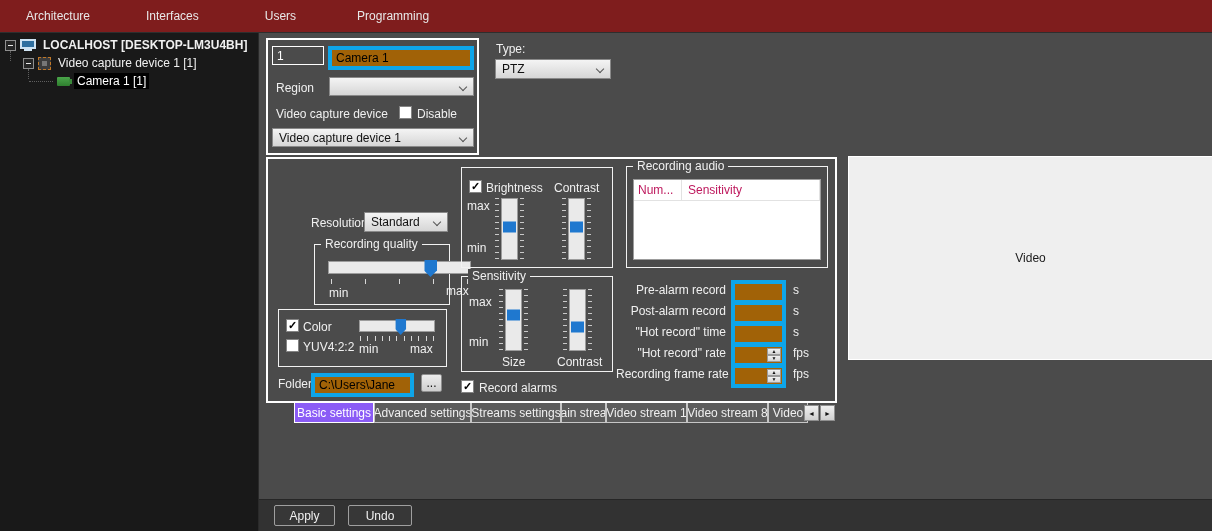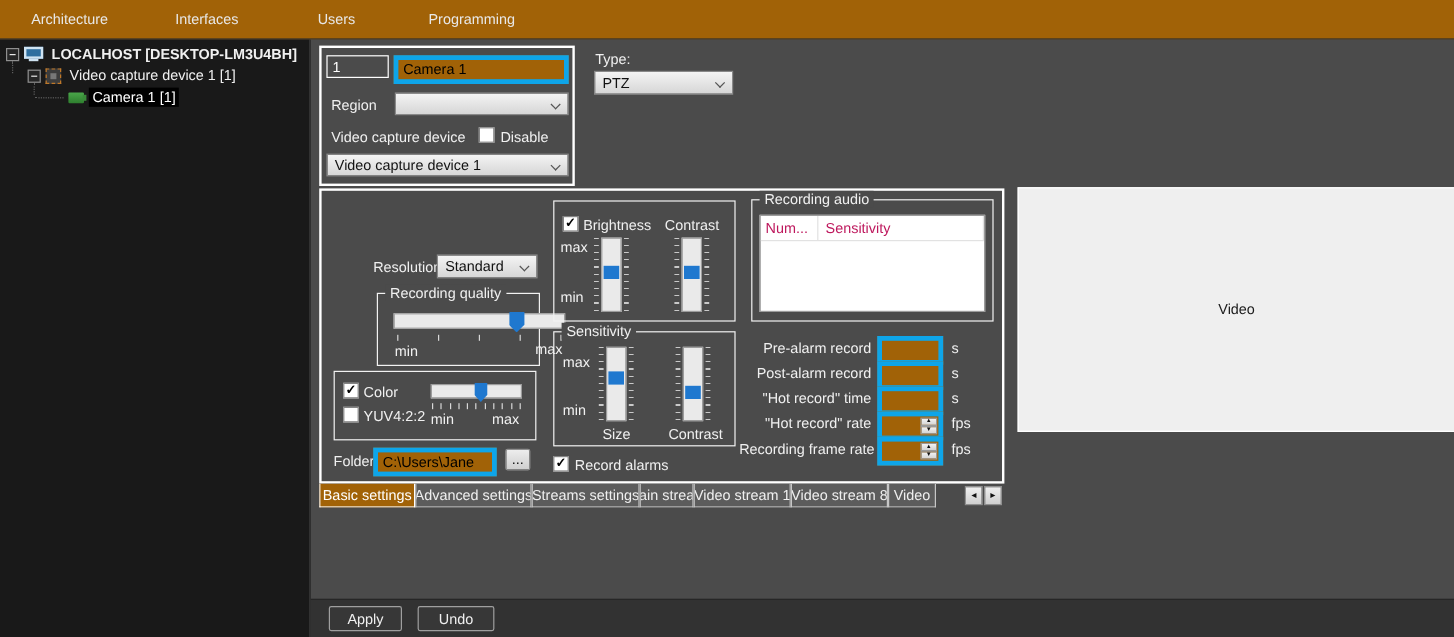--- a/index.html
+++ b/index.html
@@ -1,20 +1,20 @@
 <!DOCTYPE html>
 <html><head>
 <meta charset="utf-8">
 <style>
   * { margin:0; padding:0; box-sizing:border-box; }
   html,body { width:1212px; height:531px; overflow:hidden; background:#4b4b4b;
               font-family:"Liberation Sans", sans-serif; font-size:12px; color:#f0f0f0; }
 
   
-  .topbar { position:absolute; left:0; top:0; width:1212px; height:33px; background:#a16207;
+  .topbar { position:absolute; left:0; top:0; width:1212px; height:33px; background:#7f1d1d;
             display:flex; align-items:stretch; border-bottom:1px solid #2e2e2e; }
   .top-tab { padding:0 18px; display:flex; align-items:center; color:#e8e8e8; cursor:default; }
   .top-tab.first { margin-left:8px; }
   .top-tab.active { background:linear-gradient(#1d5f82,#123d55); border:1px solid #2e80a8; border-bottom:none; color:#fff; }
 
   
   .tree { position:absolute; left:0; top:33px; width:258px; height:498px; background:#191919; }
   .tree-row { position:absolute; height:16px; display:flex; align-items:center; white-space:nowrap; }
   .expand-box { width:11px; height:11px; background:#262626; border:1px solid #8f8f8f; position:relative; flex:none; }
   .expand-box::after { content:""; position:absolute; left:2px; right:2px; top:4px; height:1px; background:#e8e8e8; }
@@ -71,21 +71,21 @@
 
   
   .spin { position:absolute; right:1px; top:1px; bottom:1px; width:14px; display:flex; flex-direction:column; }
   .spin-btn { flex:1; background:linear-gradient(#f2f2f2,#d4d4d4); border:1px solid #9a9a9a; color:#111;
               font-size:5px; display:flex; align-items:center; justify-content:center; line-height:1; }
 
   
   .tabstrip { position:absolute; display:flex; overflow:hidden; }
   .stab { height:20px; display:flex; align-items:center; justify-content:center; white-space:nowrap;
           background:#5c5c5c; border:1px solid #c6c6c6; border-top:none; color:#efefef; flex:none; overflow:hidden; }
-  .stab.active { background:#a16207; border-color:#fff; color:#fff; }
+  .stab.active { background:#8b5cf6; border-color:#fff; color:#fff;margin-left:28px; }
   .tab-arrows { position:absolute; display:flex; gap:1px; }
   .tab-arrow { width:15px; height:16px; background:linear-gradient(#f0f0f0,#cfcfcf); border:1px solid #8f8f8f;
                color:#111; font-size:7px; display:flex; align-items:center; justify-content:center; }
 
   
   .video-preview { position:absolute; background:#efefef; border:1px solid #ffffff;
                    display:flex; align-items:center; justify-content:center; color:#1a1a1a; }
 
   
   .bottom-strip { position:absolute; left:0; right:0; bottom:0; height:32px; background:#323232; border-top:1px solid #262626; }

